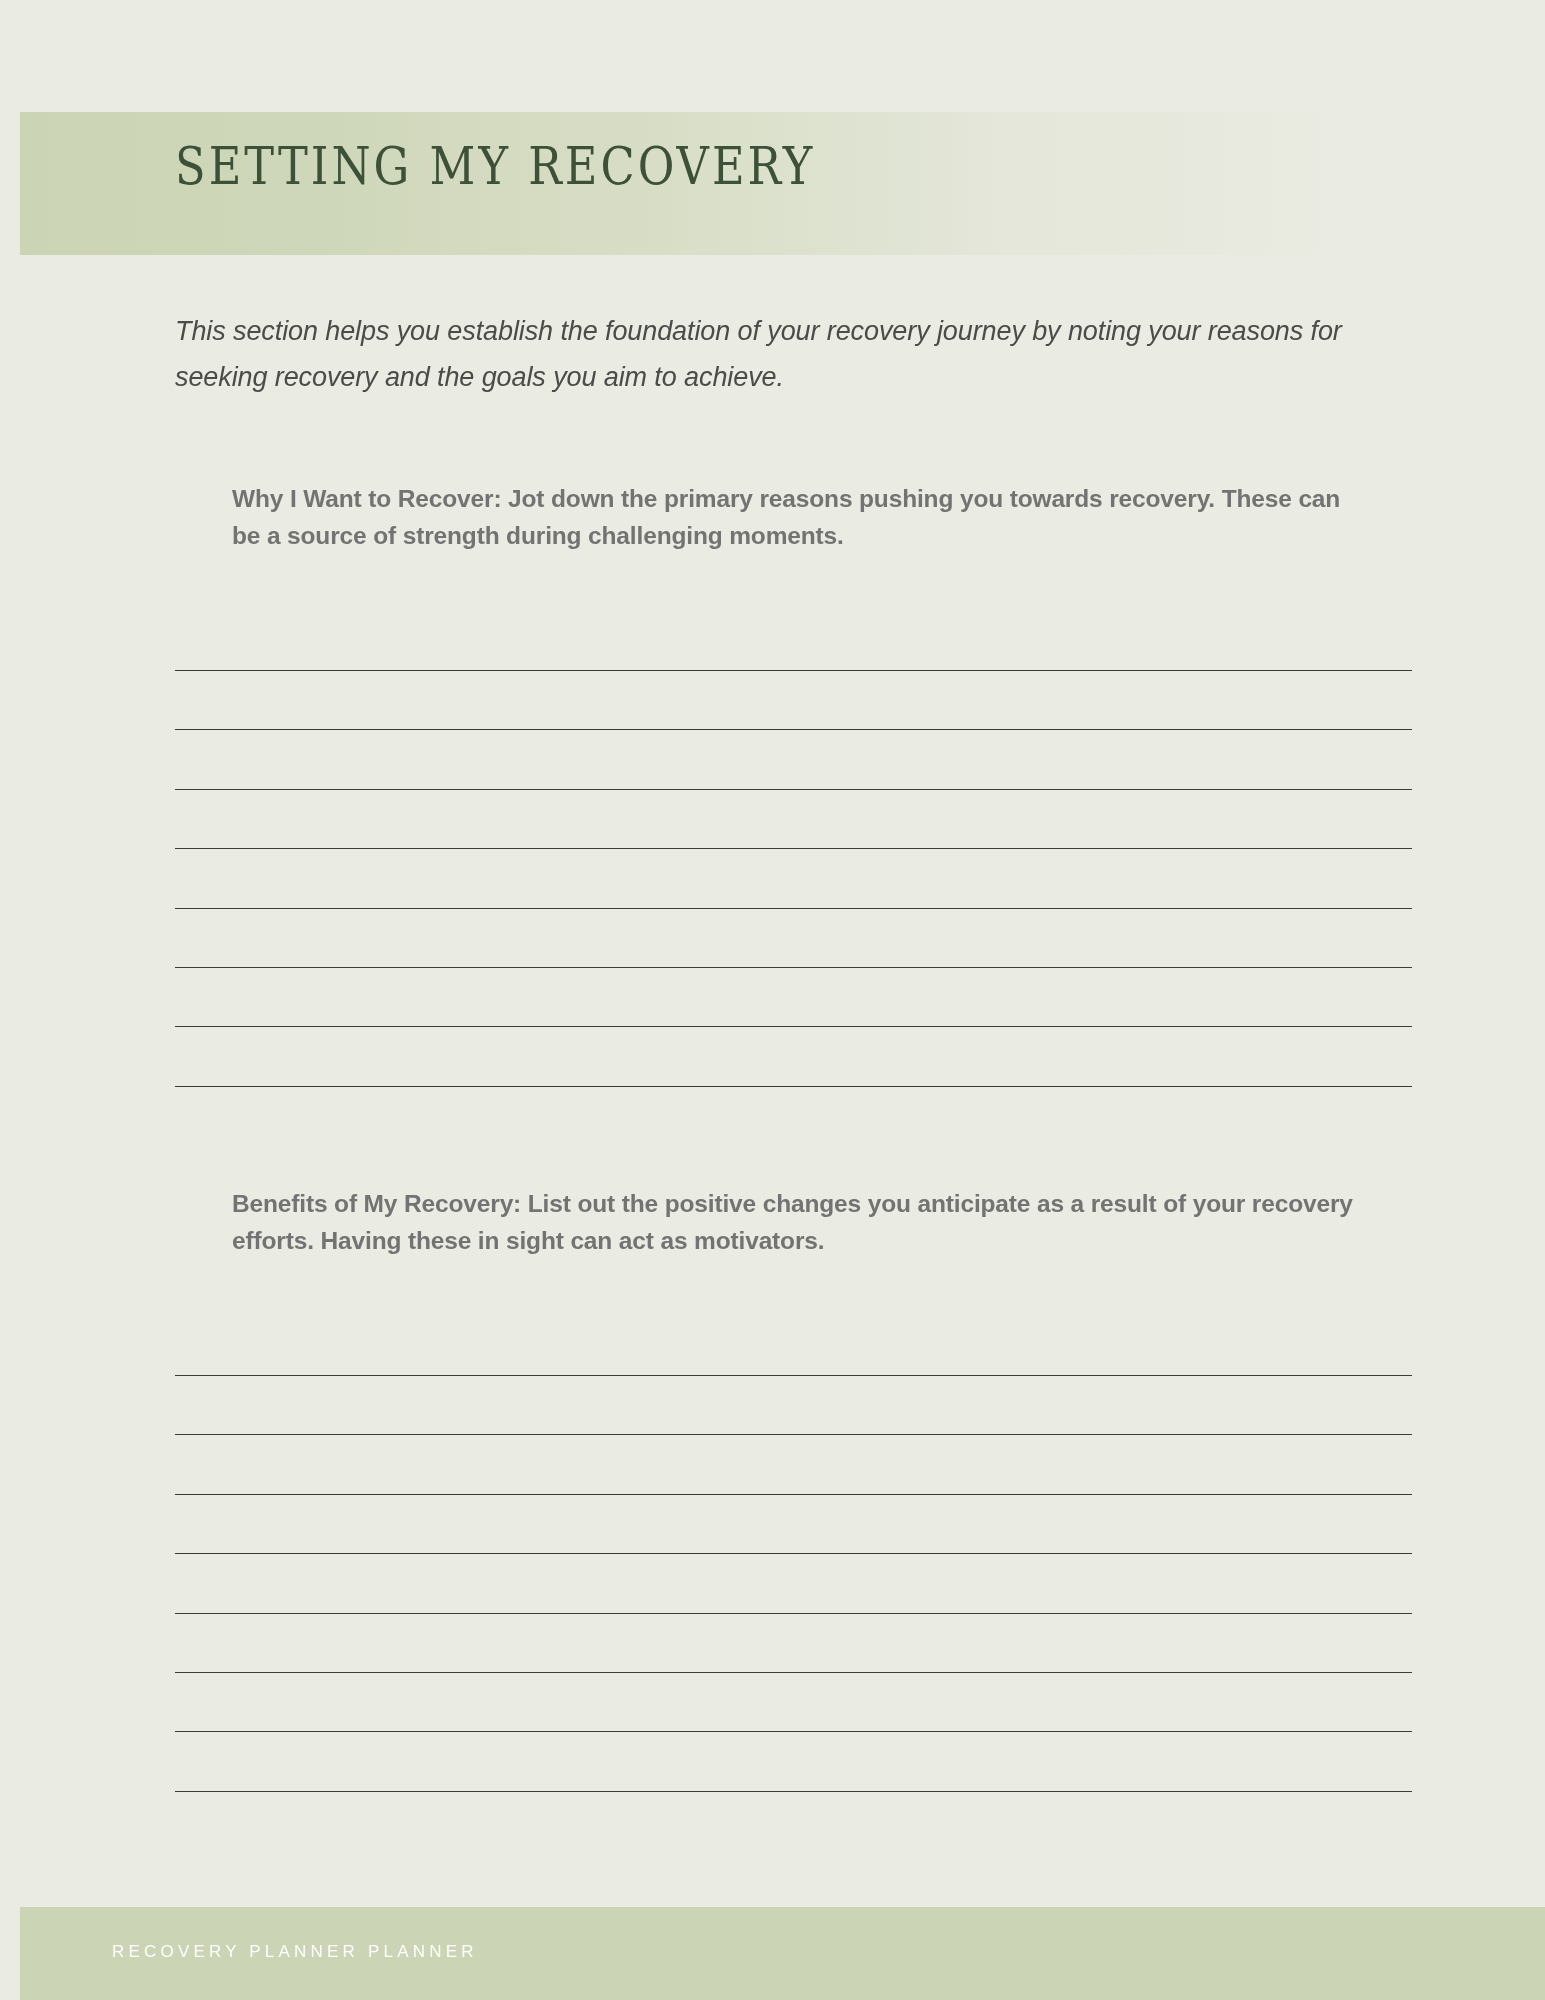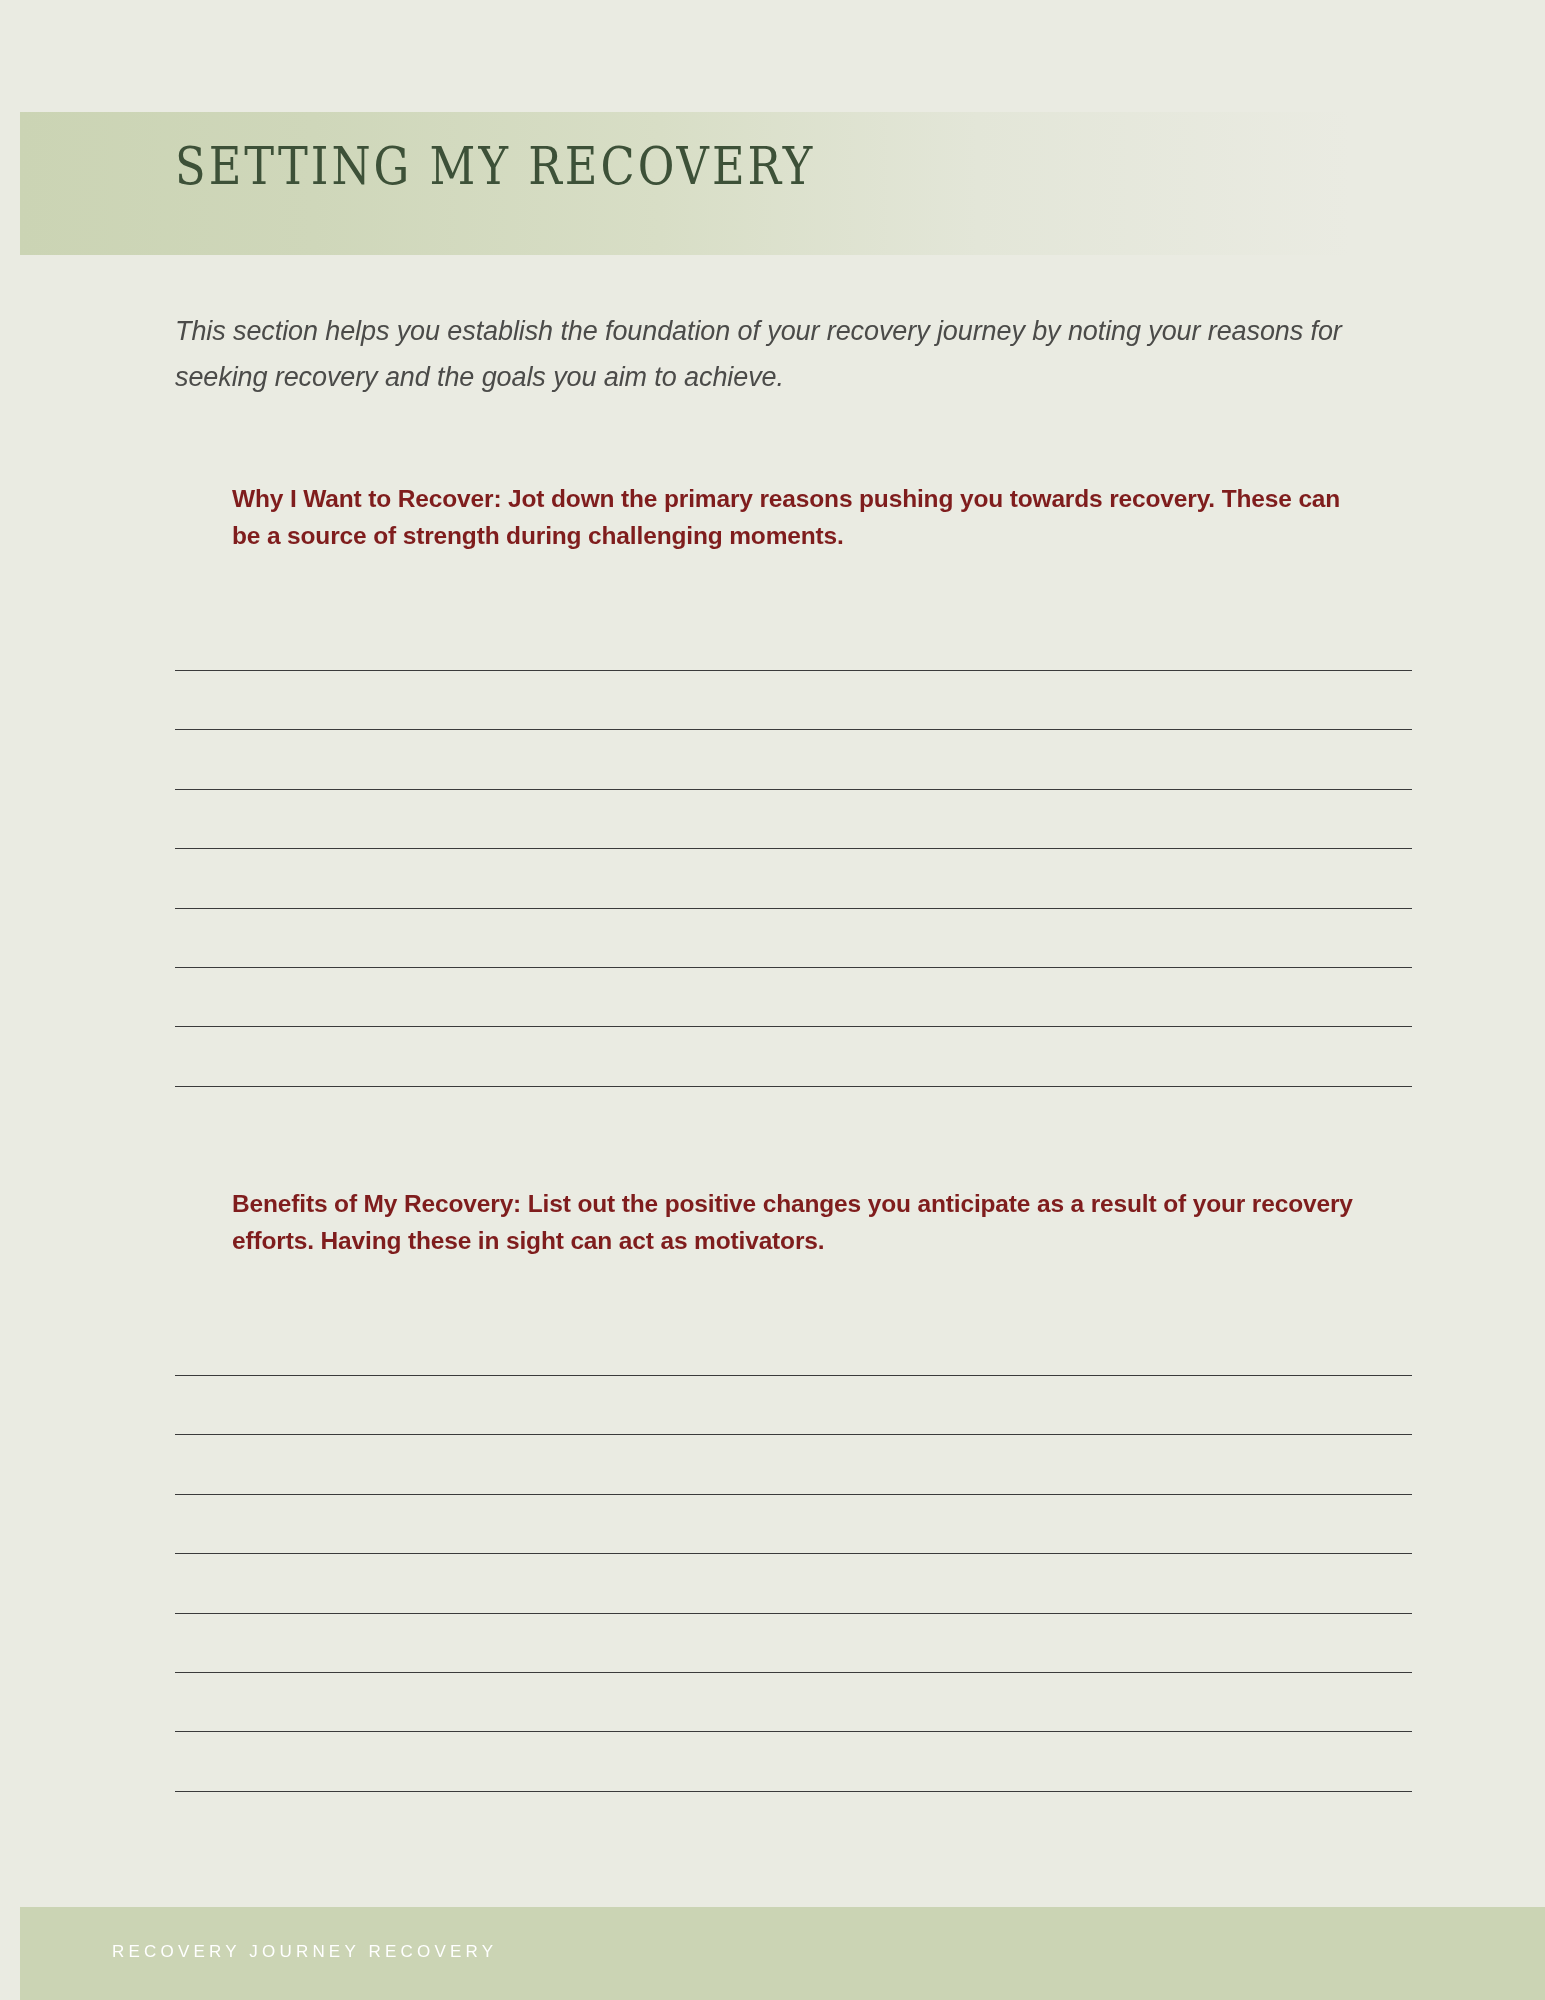--- a/index.html
+++ b/index.html
@@ -72,21 +72,21 @@
   .section-2 { top: 1185px; }
 
   .prompt {
     position: absolute;
     left: 212px;
     top: 0;
     width: 1130px;
     font-size: 24.5px;
     font-weight: 700;
     line-height: 1.52;
-    color: #7f1d1d;
+    color: #737373;
     letter-spacing: -0.15px;
   }
 
   .lines {
     position: absolute;
     left: 155px;
     top: 190px;
     width: 1237px;
   }
   .rule {
@@ -151,15 +151,15 @@
       <div class="rule"></div>
       <div class="rule"></div>
       <div class="rule"></div>
       <div class="rule"></div>
       <div class="rule"></div>
       <div class="rule"></div>
     </div>
   </div>
 
   <div class="footer-band"></div>
-  <div class="footer-text">RECOVERY JOURNEY RECOVERY</div>
+  <div class="footer-text">RECOVERY PLANNER PLANNER</div>
 
 </div>
 
 </body></html>

